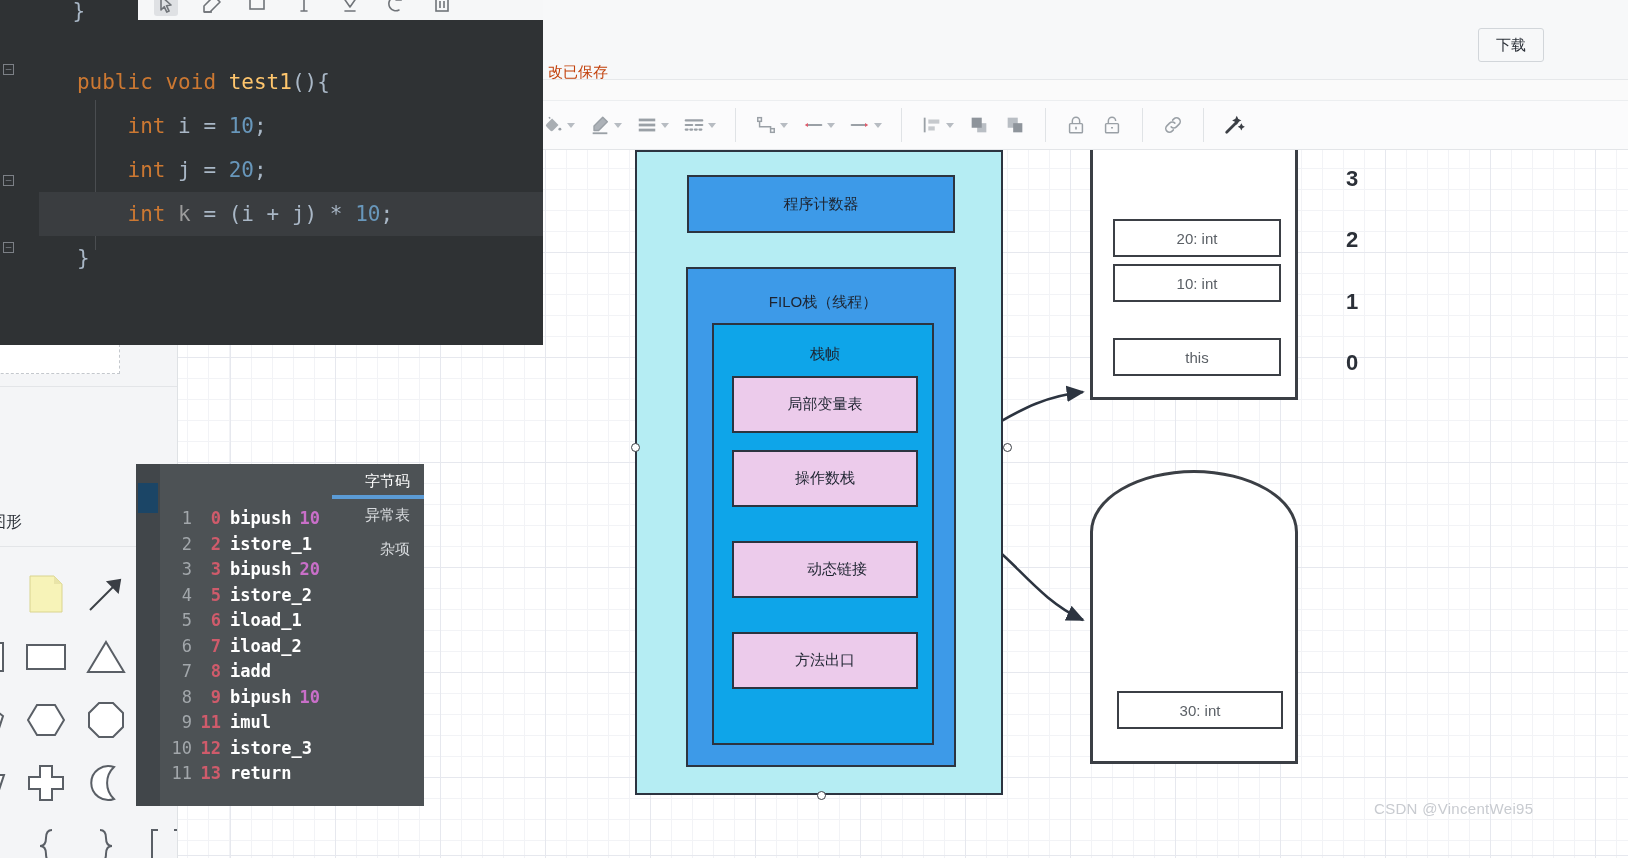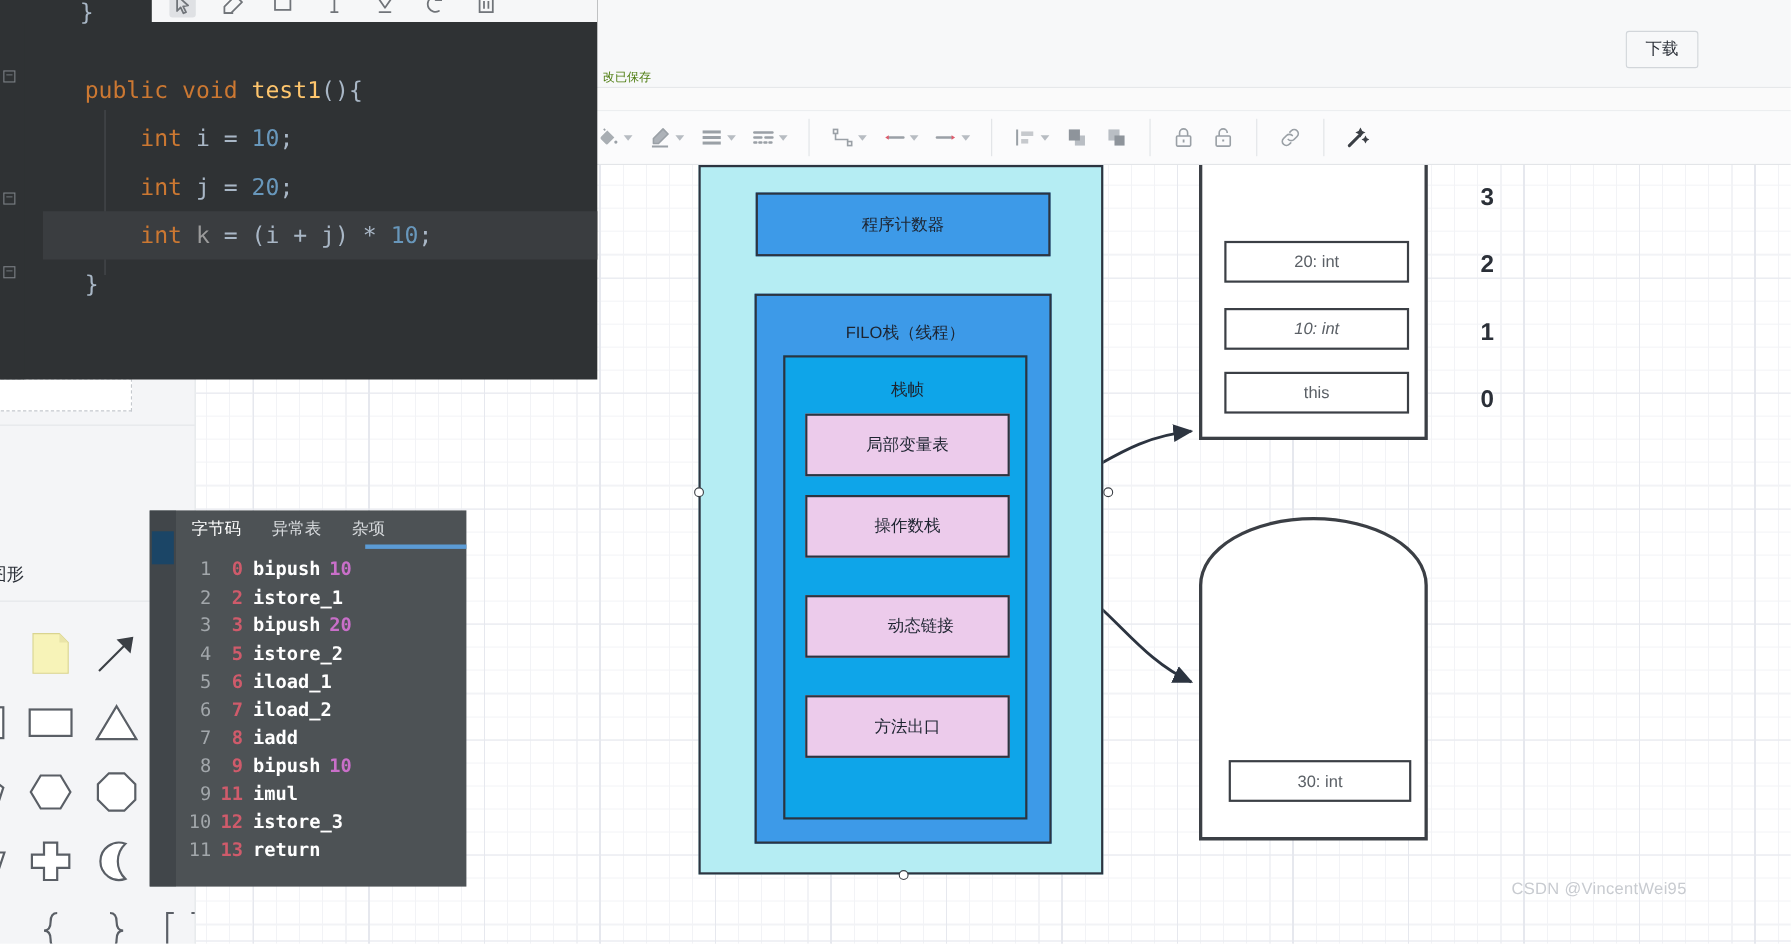--- a/index.html
+++ b/index.html
@@ -14,21 +14,21 @@
   
   #app { position: absolute; inset: 0; background: #fafafa; }
 
   
   .app-header {
     position: absolute; left: 0; top: 0; width: 1628px; height: 80px;
     background: #f7f8f9; border-bottom: 1px solid #e6e8ea;
   }
   .save-status {
     position: absolute; left: 548px; top: 63px;
-    font-size: 11px; color: #4d7c0f; white-space: nowrap;
+    font-size: 15px; color: #c2410c; white-space: nowrap;
   }
   .download-btn {
     position: absolute; left: 1478px; top: 28px;
     width: 66px; height: 34px;
     background: #f7f8f9; border: 1px solid #d2d6da; border-radius: 3px;
     font-size: 15px; color: #2b3038; line-height: 32px; text-align: center;
     cursor: pointer;
   }
 
   
@@ -176,21 +176,21 @@
   .top-line { position: absolute; left: 22px; top: 0; width: 521px; height: 22px; line-height: 22px;
               white-space: pre; color: #a9b7c6; }
 
   
   .bc-overlay {
     position: absolute; left: 136px; top: 464px; width: 288px; height: 342px;
     background: #4d5255; overflow: hidden;
   }
   .bc-sidecol { position: absolute; left: 0; top: 0; width: 24px; height: 342px; background: #41464a; }
   .bc-swatch { position: absolute; left: 2px; top: 19px; width: 20px; height: 30px; background: #1b4566; }
-  .bc-tabs { position: absolute; left: 24px; top: 0; width: 264px; height: 34px; display: flex; align-items: flex-end; }
+  .bc-tabs { position: absolute; left: 24px; top: 0; width: 264px; height: 34px; display: flex; align-items: flex-end; flex-direction: column; }
   .bc-tab {
     padding: 0 14px; height: 34px; line-height: 34px; font-size: 15px; color: #d7dadd; cursor: pointer;
   }
   .bc-tab.active { color: #ffffff; }
   .bc-tab-underline { position: absolute; left: 196px; top: 31px; width: 95px; height: 4px; background: #5b9bd5; }
   .bc-code {
     position: absolute; left: 24px; top: 42px; width: 264px; height: 300px;
     font-family: "DejaVu Sans Mono", "Liberation Mono", monospace; font-size: 17px;
   }
   .bc-row { height: 25.5px; line-height: 25.5px; white-space: pre; display: flex; }
@@ -544,21 +544,21 @@
           <span>动态链接</span>
         </div>
         <div class="d-slot" style="top:307px;">
           <span>方法出口</span>
         </div>
       </div>
     </div>
 
     <div class="r-lvt">
       <div class="r-row" style="top:72px;">20: int</div>
-      <div class="r-row" style="top:133px;font-style:italic;">10: int</div>
+      <div class="r-row" style="top:117px;">10: int</div>
       <div class="r-row" style="top:191px;">this</div>
     </div>
     <div class="idx" style="left:1168px; top:16px;">3</div>
     <div class="idx" style="left:1168px; top:77px;">2</div>
     <div class="idx" style="left:1168px; top:139px;">1</div>
     <div class="idx" style="left:1168px; top:200px;">0</div>
 
     <div class="r-stack">
       <div class="r-row" style="top:218px;">30: int</div>
     </div>

